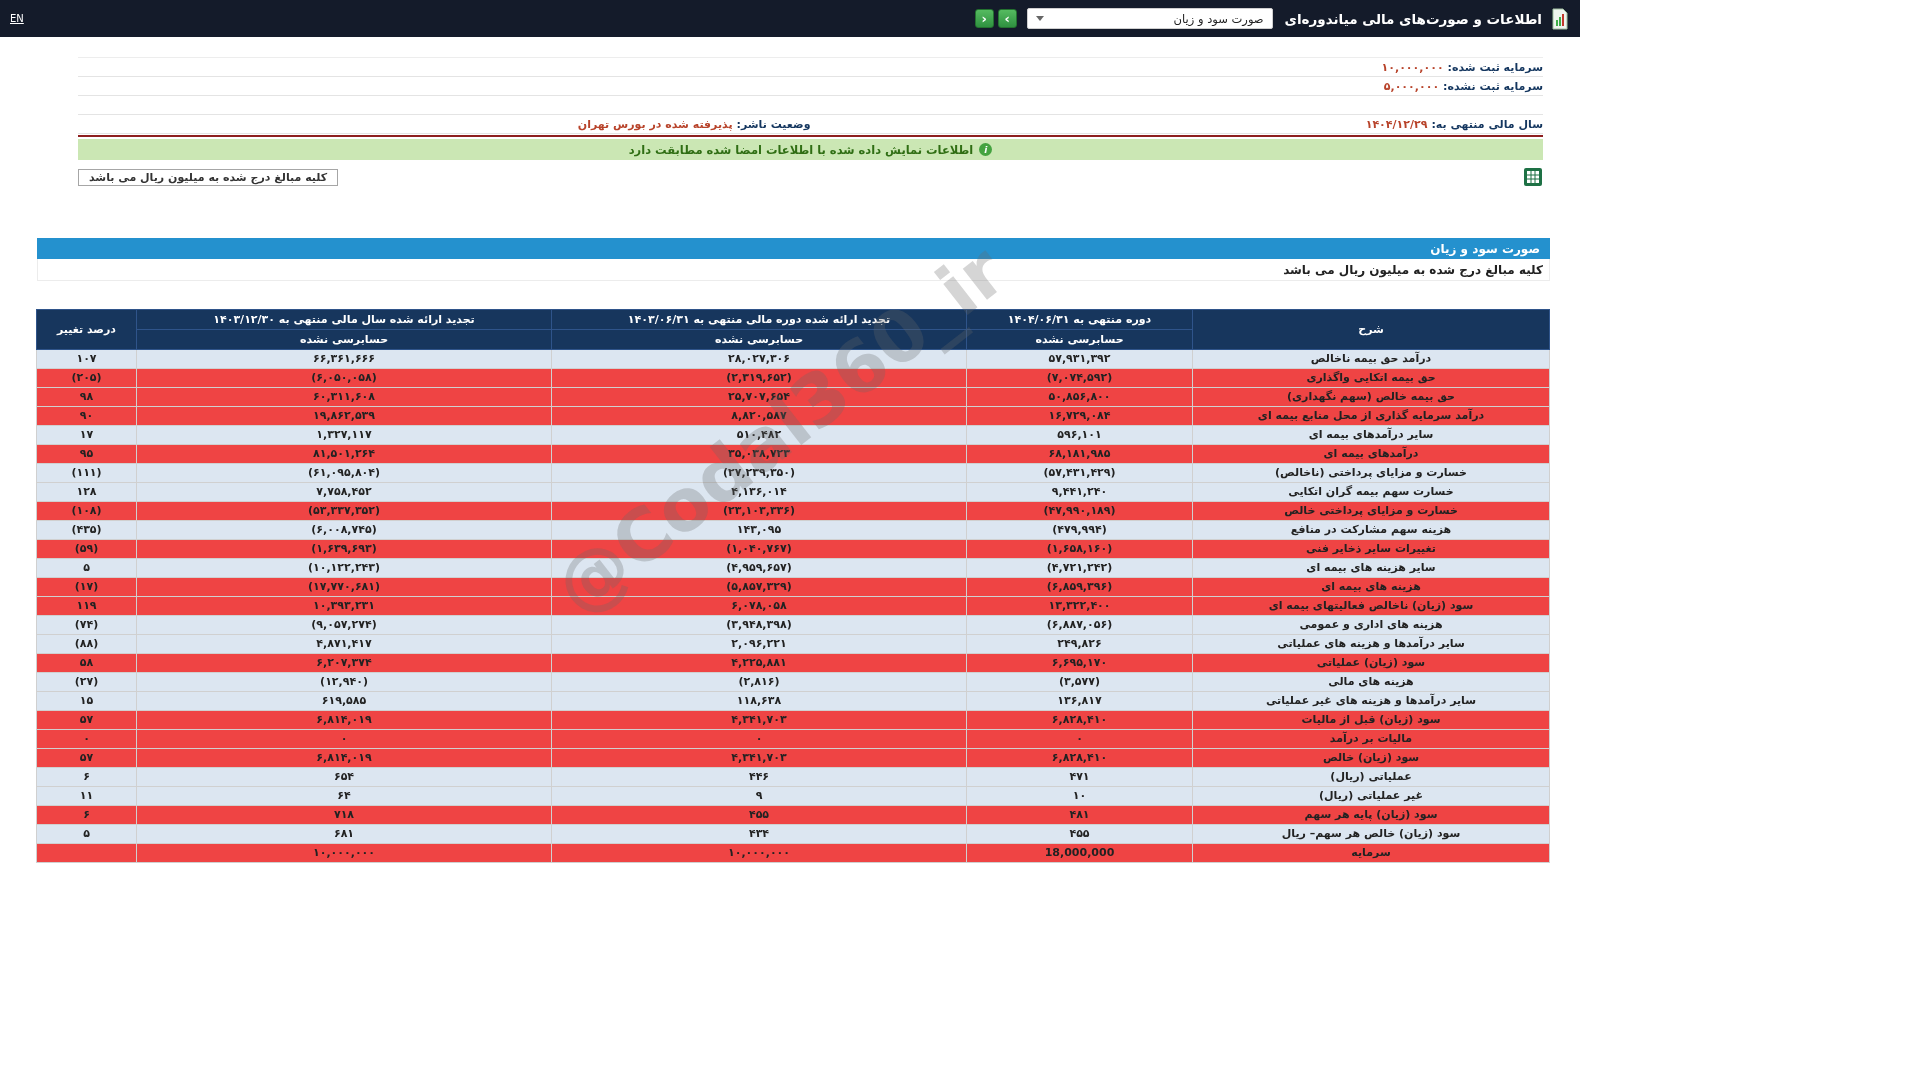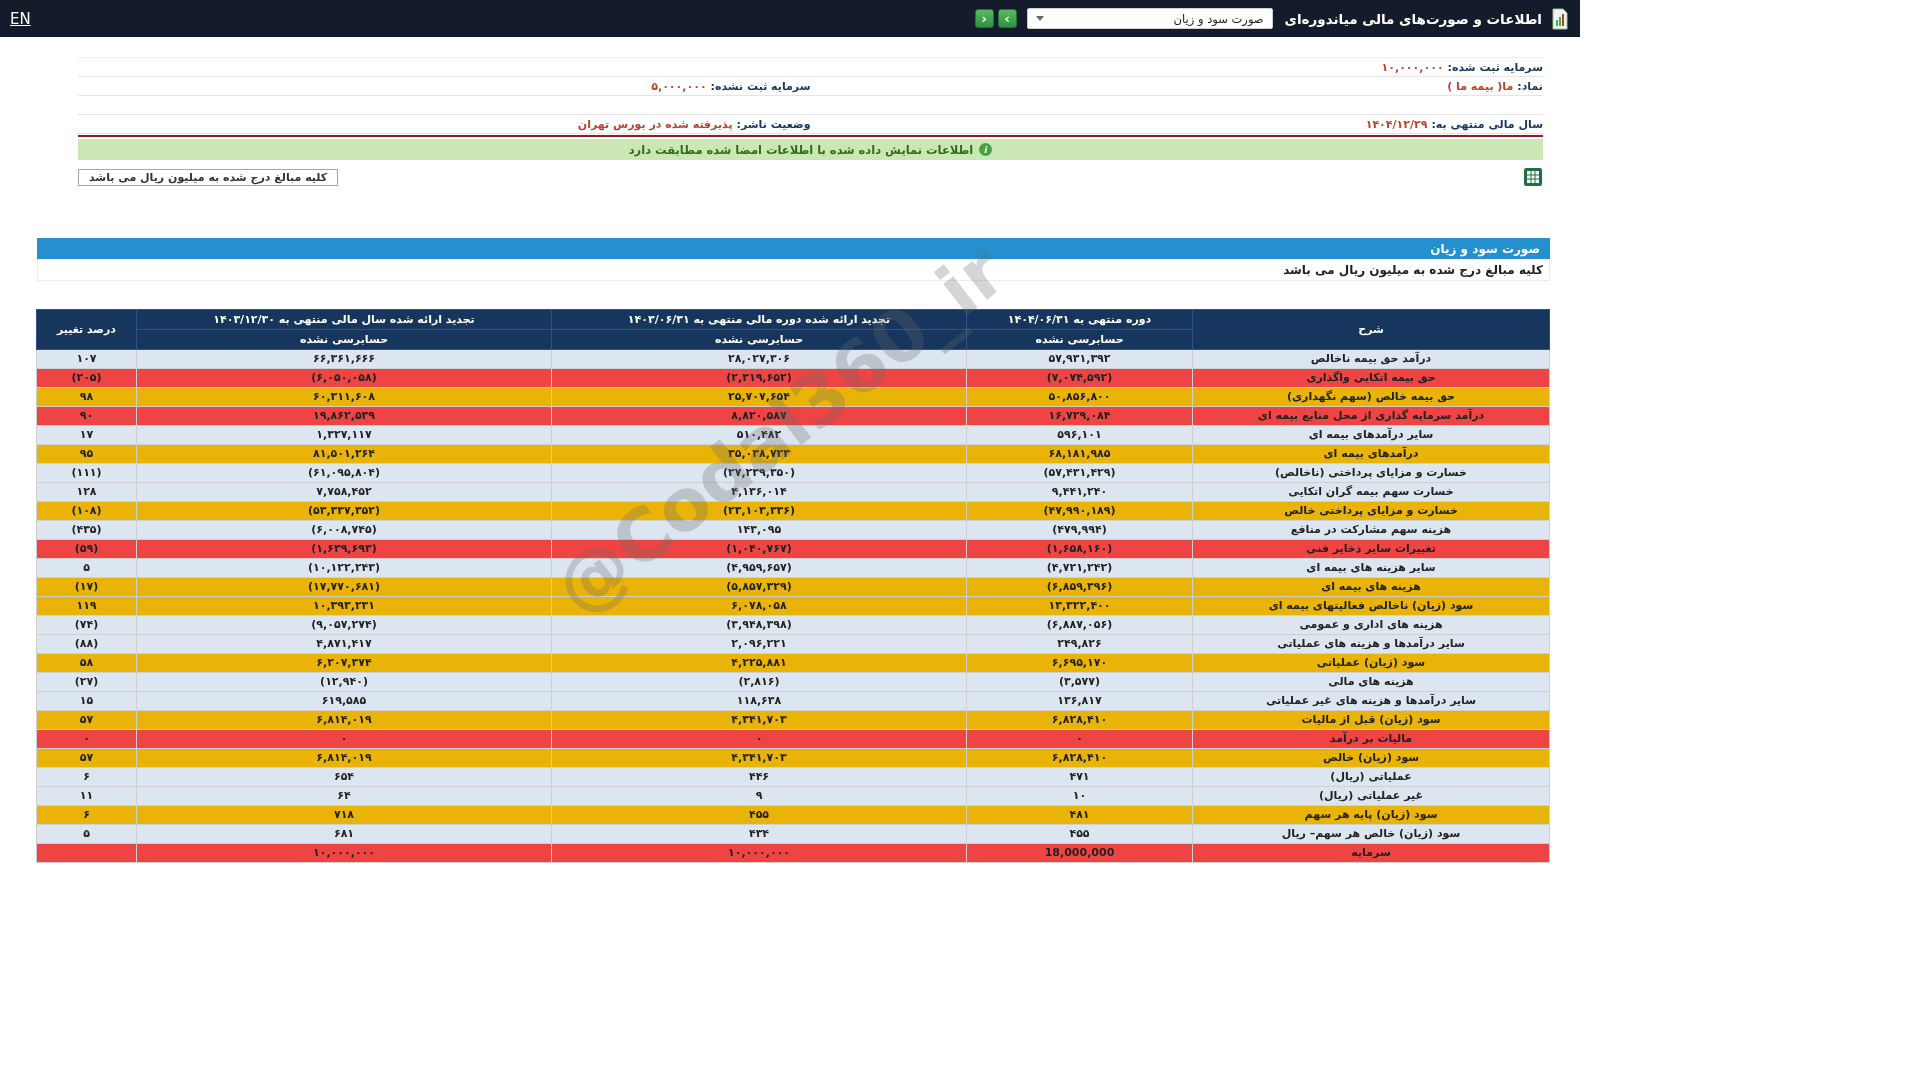--- a/index.html
+++ b/index.html
@@ -29,21 +29,21 @@
   .select-caret {
     width:0; height:0; border-left:4px solid transparent; border-right:4px solid transparent;
     border-top:5px solid #666;
   }
   .nav-btns { display:flex; gap:4px; }
   .nav-btn {
     width:19px; height:19px; padding:0; border:1px solid #23722f; border-radius:3px;
     background:linear-gradient(#55bb60,#2f9140); color:#fff; font-size:13px; font-weight:bold;
     line-height:16px; cursor:pointer; font-family:"DejaVu Sans", sans-serif;
   }
-  .lang-link { color:#ffffff; font-size:15px; text-decoration:underline; cursor:pointer; }
+  .lang-link { color:#ffffff; font-size:10px; text-decoration:underline; cursor:pointer; }
 
   
   .info-wrap { margin:20px 37px 0 0; margin-right:37px; margin-left:78px; margin-top:20px; }
   .info-rows { border-top:1px solid #ededed; }
   .info-row { display:flex; align-items:center; height:19px; border-bottom:1px solid #e4e4e4; font-size:11px; }
   .info-cell { width:50%; text-align:right; white-space:nowrap; overflow:hidden; }
   .info-cell span { margin-left:4px; }
   .lbl { color:#14365f; font-weight:bold; }
   .val { color:#b8432a; font-weight:bold; }
   .pln { color:#333333; font-weight:bold; }
@@ -84,21 +84,21 @@
   }
   table.income tbody td {
     border:1px solid #d0d0d0; height:18px; line-height:18px; padding:0 4px;
     text-align:center; font-size:11px; font-weight:bold; color:#222222;
     white-space:nowrap; overflow:hidden;
   }
   table.income { border:1px solid #b7b7b7; }
   td.desc { text-align:right; padding:0 8px; color:#14365f; }
   tr.row-blue td  { background:#dce6f1; }
   tr.row-white td { background:#ef4444; }
-  tr.row-gold td  { background:#eab308; }
+  tr.row-gold td  { background:#ef4444; }
   td.neg { color:#d11717; }
 
   .watermark {
     position:absolute; top:150px; left:470px;
     transform:rotate(-38deg);
     font-size:72px; font-weight:bold; color:rgba(105,105,105,0.28);
     direction:ltr; pointer-events:none; white-space:nowrap; z-index:5;
   }
 </style>
 </head>
@@ -130,21 +130,20 @@
       <a class="lang-link">EN</a>
     </div>
   </div>
 
   <div class="info-wrap">
     <div class="info-rows">
         <div class="info-row">
           <div class="info-cell"><span class="lbl">سرمایه ثبت شده:</span><span class="val">۱۰,۰۰۰,۰۰۰</span></div>
         </div>
         <div class="info-row">
-          <div class="info-cell"><span class="lbl">نماد:</span><span class="val">ما( بیمه ما )</span></div>
           <div class="info-cell"><span class="lbl">سرمایه ثبت نشده:</span><span class="val">۵,۰۰۰,۰۰۰</span></div>
         </div>
         <div class="info-row">
         </div>
         <div class="info-row">
           <div class="info-cell"><span class="lbl">سال مالی منتهی به:</span><span class="val">۱۴۰۴/۱۲/۲۹</span></div>
           <div class="info-cell"><span class="lbl">وضعیت ناشر:</span><span class="val">پذیرفته شده در بورس تهران</span></div>
         </div>
       </div>
     <div class="red-line"></div>

